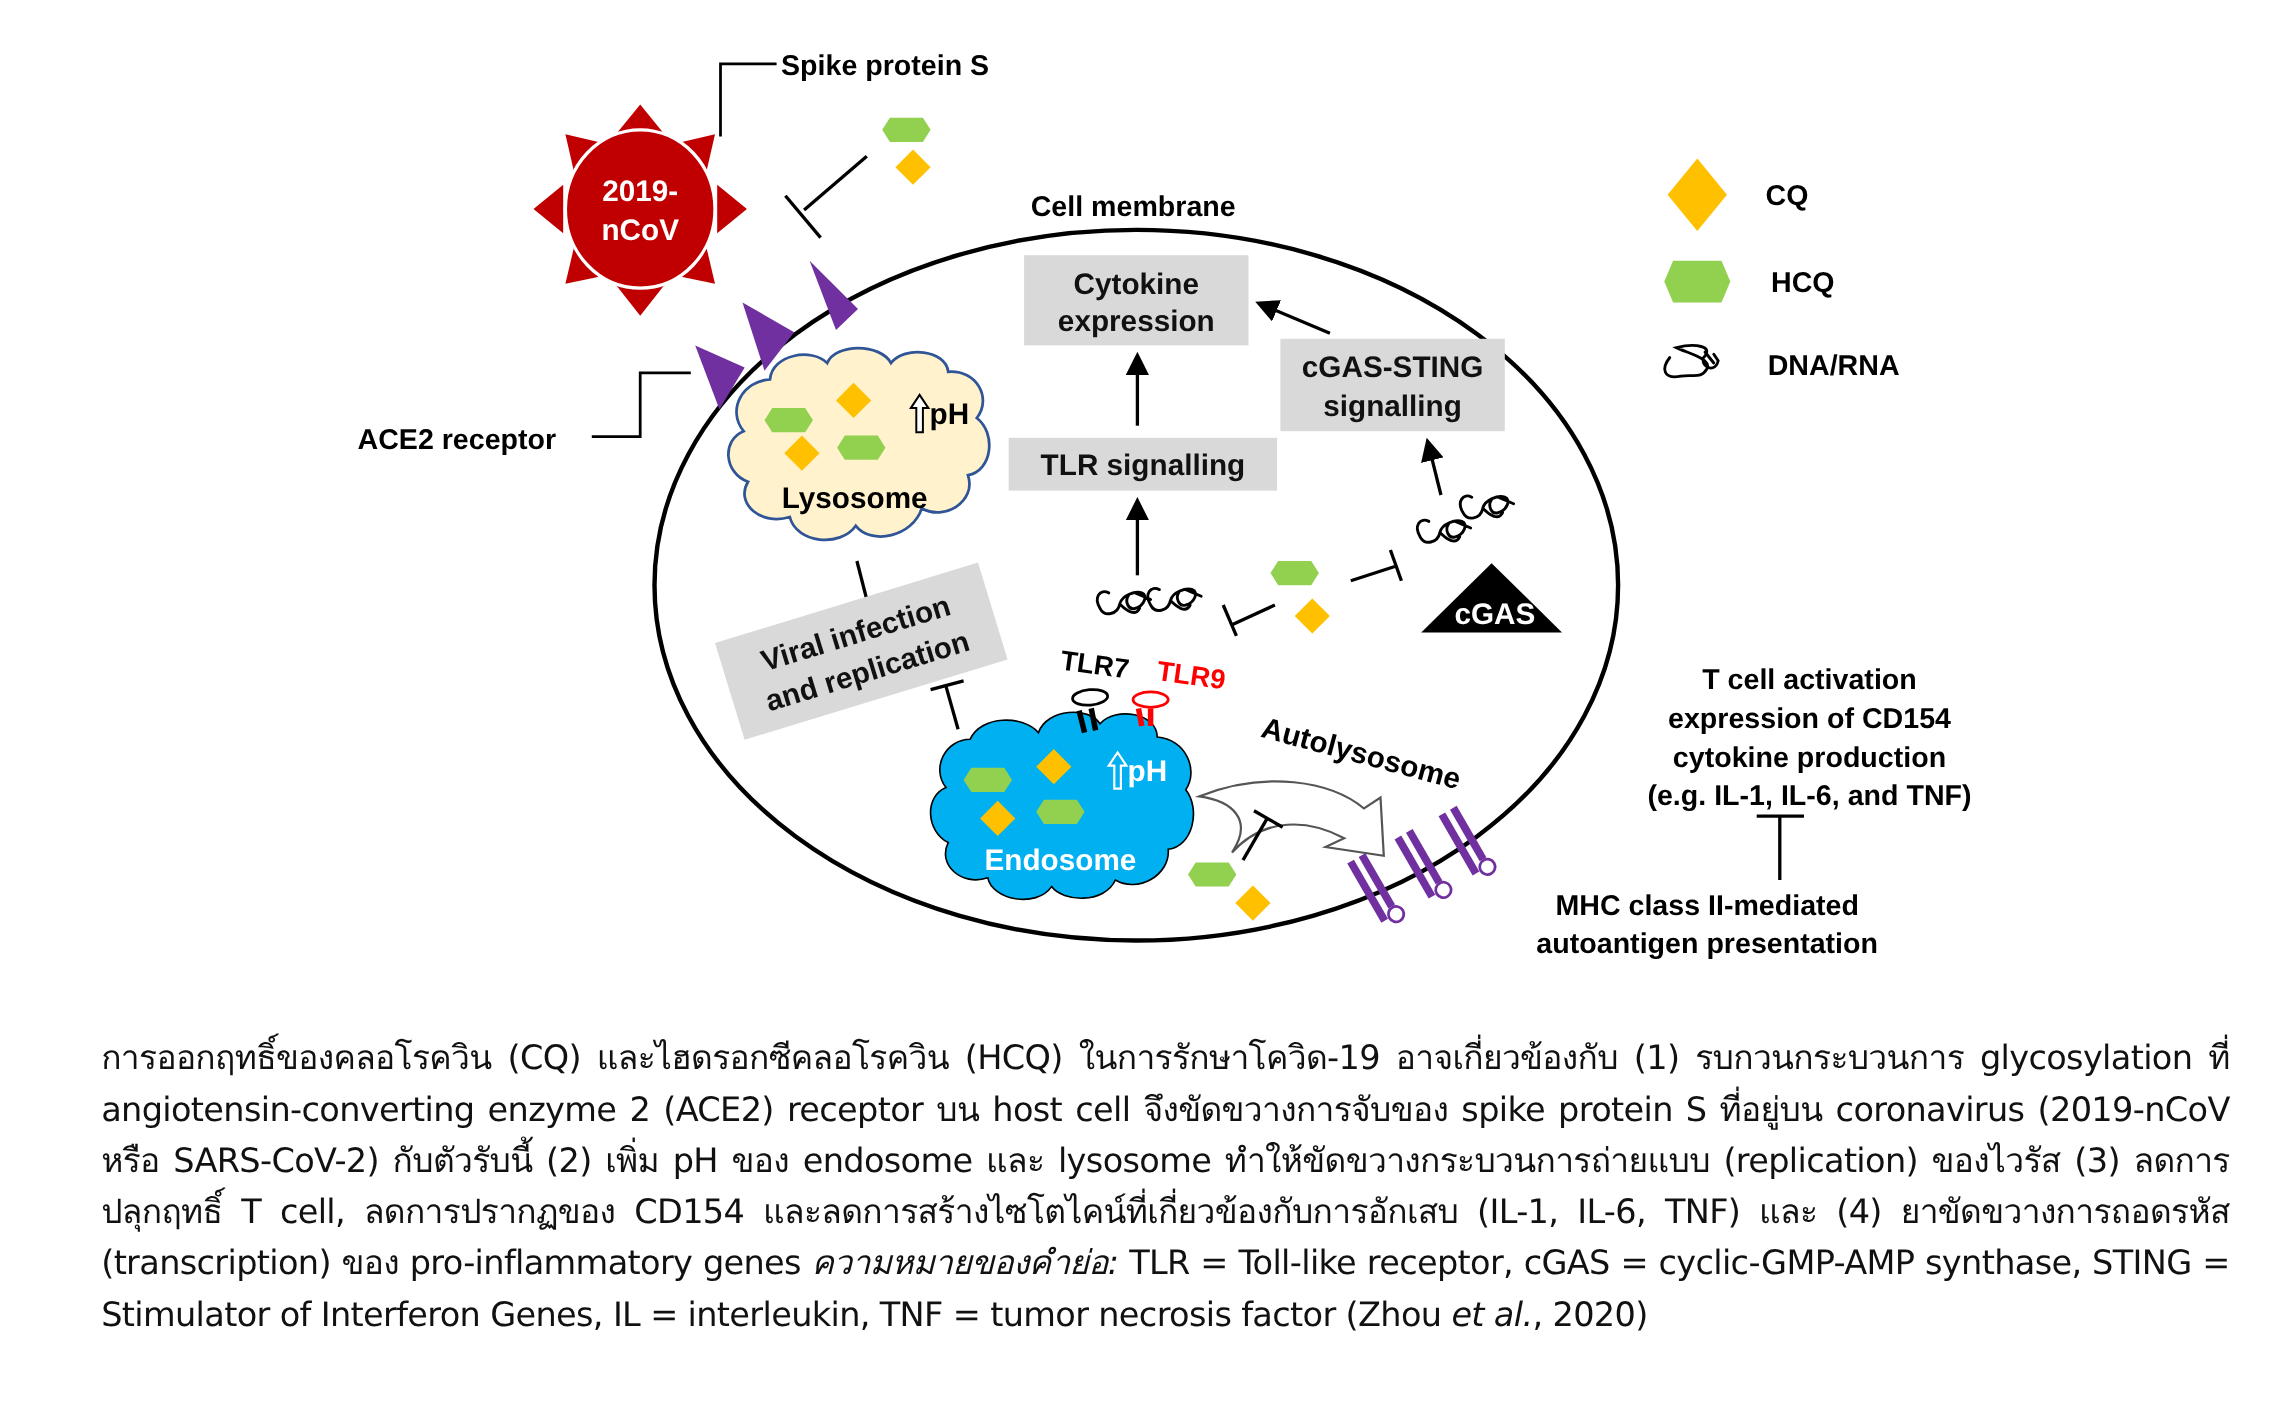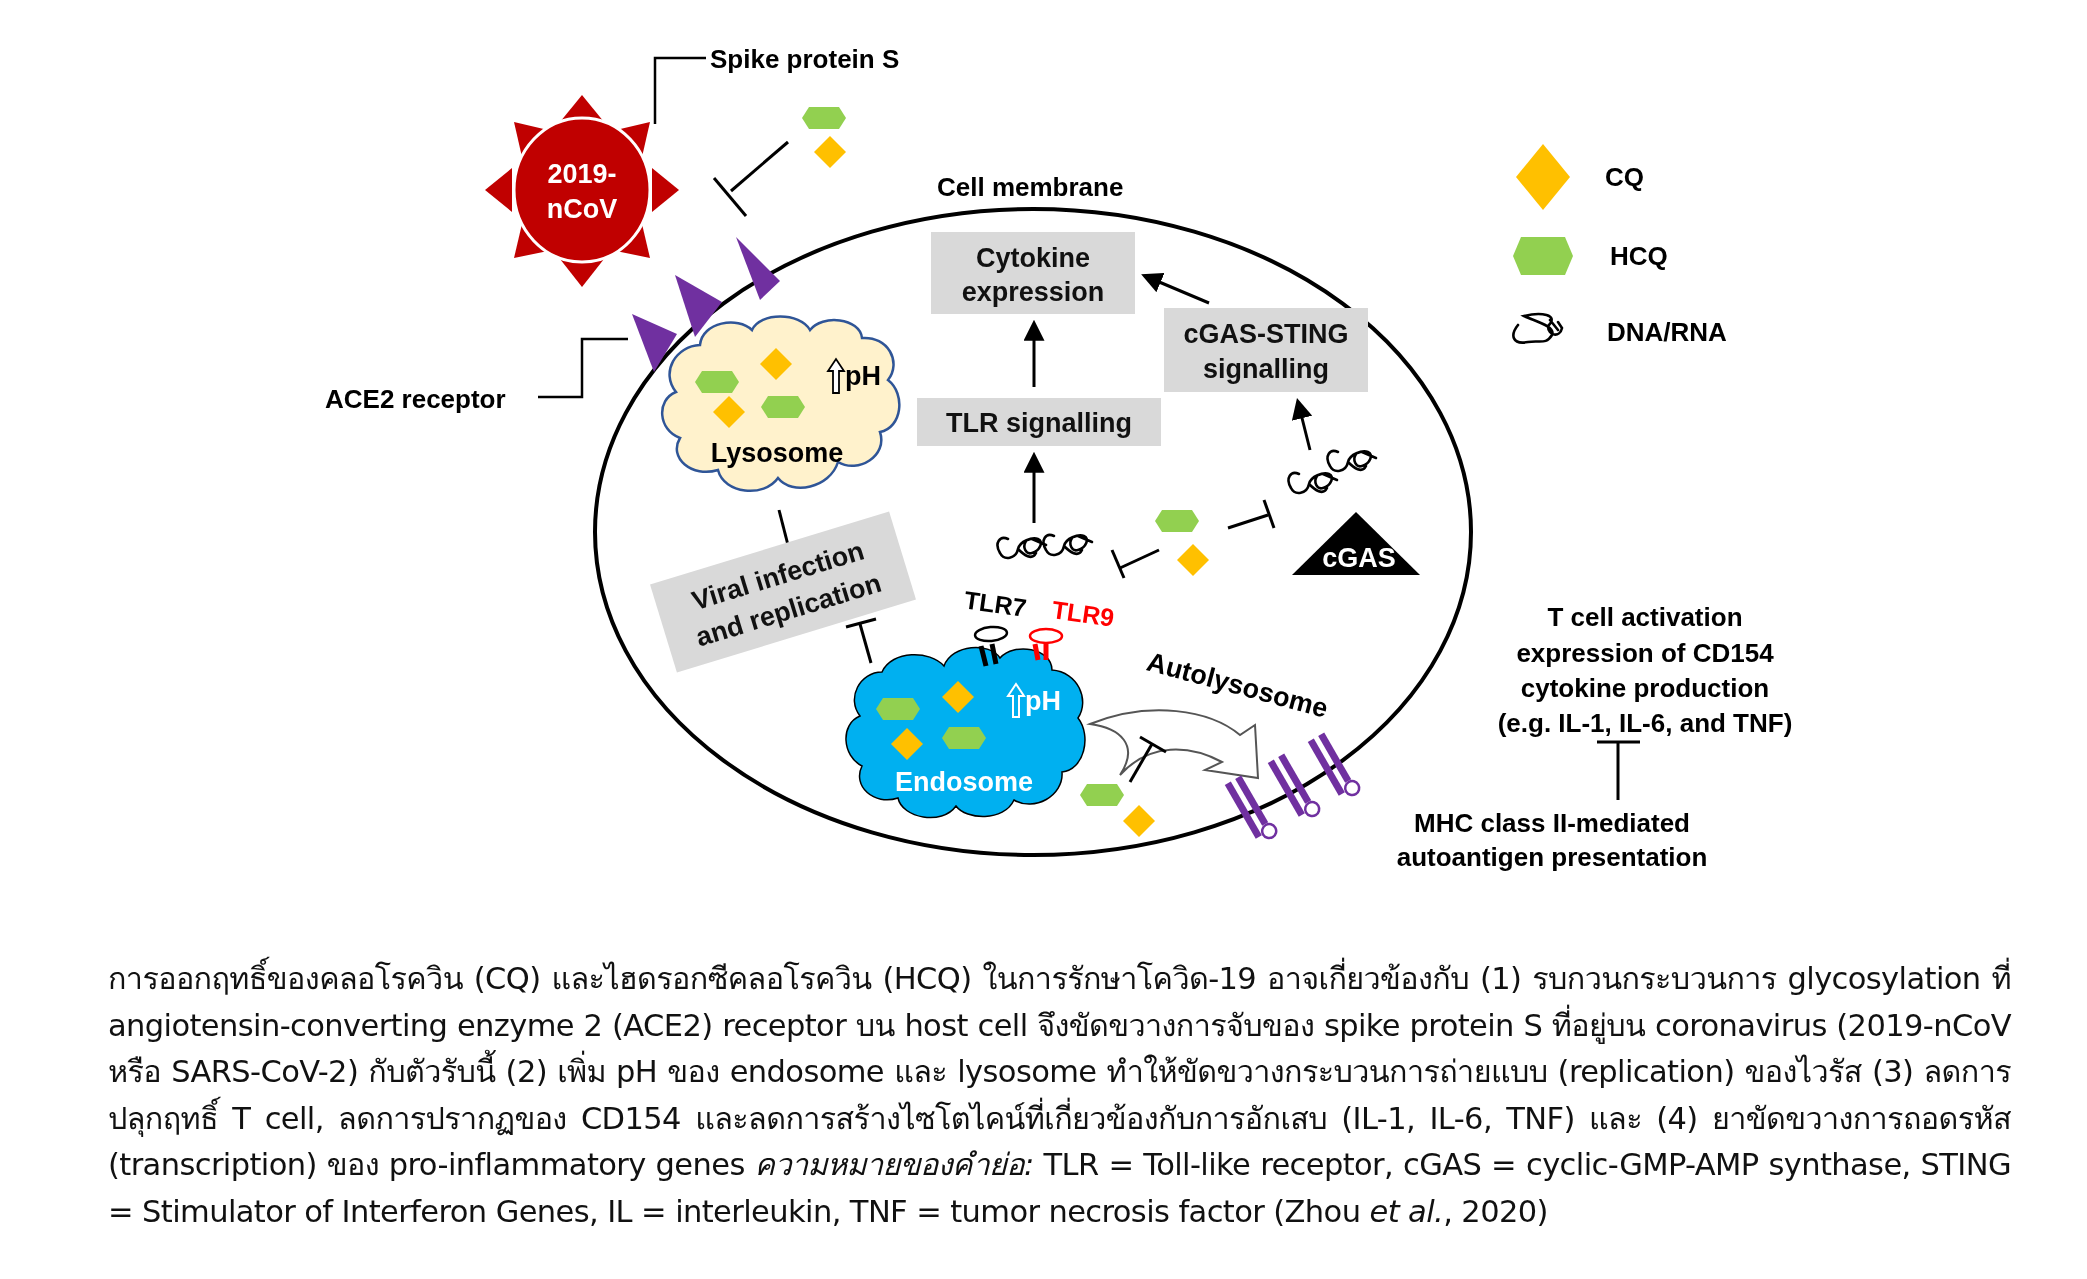--- a/index.html
+++ b/index.html
@@ -2,21 +2,21 @@
 <html><head>
 <meta charset="utf-8">
 <style>
   html, body { margin:0; padding:0; background:#ffffff; }
   body { width:2087px; height:1279px; position:relative; overflow:hidden; font-family:"Liberation Sans", sans-serif; }
   #diagram { position:absolute; left:0; top:0; width:2087px; height:915px; }
   #diagram text { font-family:"Liberation Sans", sans-serif; font-weight:bold; }
   .lbl { font-size:26px; fill:#000; }
   .box-text { font-size:27px; fill:#111; text-anchor:middle; }
   .caption { position:absolute; left:92px; top:940px; width:1935px; font-family:"DejaVu Sans", sans-serif; font-size:30.5px; line-height:46.5px; color:#111; text-align:justify; text-align-last:left; letter-spacing:-0.6px; }
-  .caption p { margin:16px; }
+  .caption p { margin:0; }
   .caption em { font-style:italic; }
 </style>
 </head>
 <body>
 
 <svg id="diagram" viewBox="0 0 2087 915" xmlns="http://www.w3.org/2000/svg">
   <defs>
     <marker id="arrowhead" viewBox="0 0 10 10" refX="8" refY="5" markerWidth="7" markerHeight="7" orient="auto-start-reverse">
       <path d="M0,0 L10,5 L0,10 z" fill="#000"></path>
     </marker>

